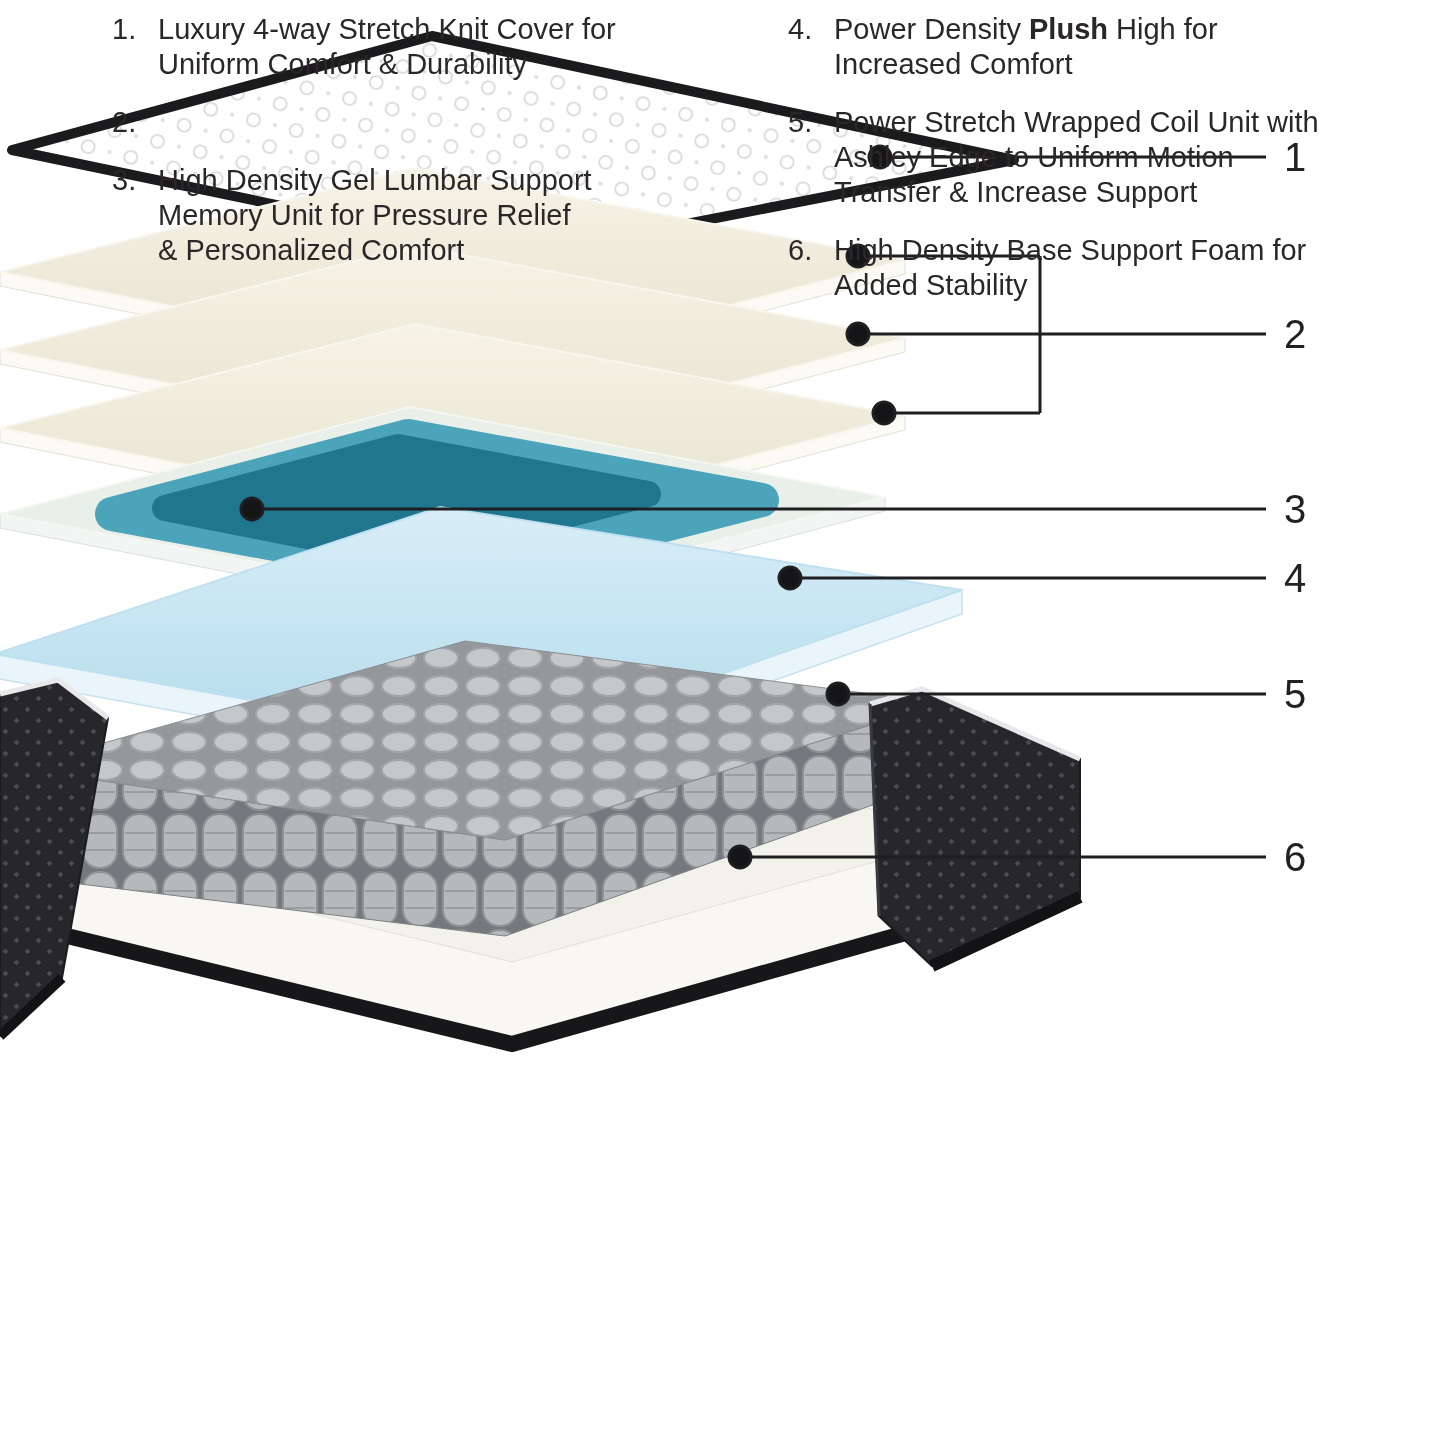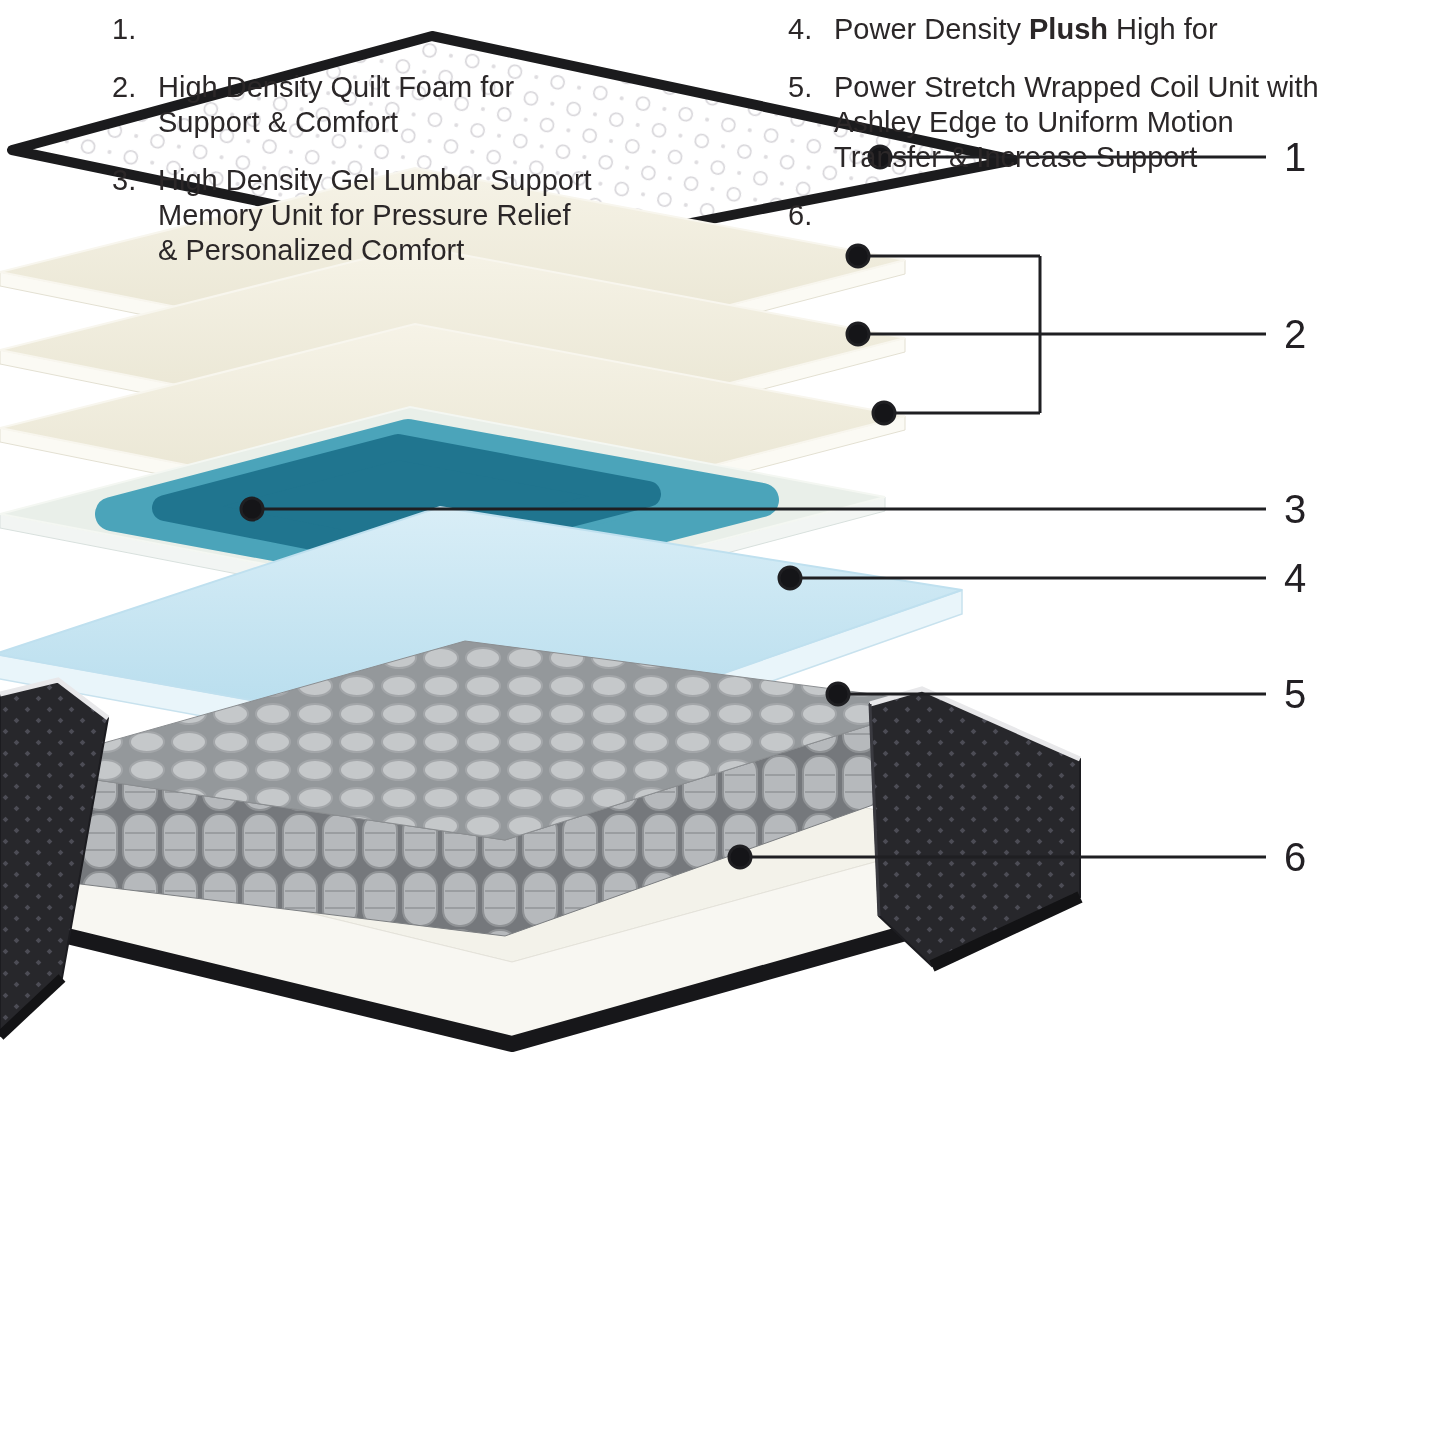--- a/index.html
+++ b/index.html
@@ -148,50 +148,55 @@
       <text class="callout-num" x="1284" y="592">4</text>
       <text class="callout-num" x="1284" y="708">5</text>
       <text class="callout-num" x="1284" y="871">6</text>
     </g>
   </svg>
 
   <div class="legend">
     <div class="legend-col left">
       <div class="li">
         <div class="num">1.</div>
+        <div class="txt">
+          <div>Luxury 4-way Stretch Knit Cover for</div>
+          <div>Uniform Comfort &amp; Durability</div>
+        </div>
       </div>
       <div class="li">
         <div class="num">2.</div>
-        <div class="txt">
-          <div>High Density Quilt Foam for</div>
-          <div>Support &amp; Comfort</div>
-        </div>
       </div>
       <div class="li">
         <div class="num">3.</div>
         <div class="txt">
           <div>High Density Gel Lumbar Support</div>
           <div>Memory Unit for Pressure Relief</div>
           <div>&amp; Personalized Comfort</div>
         </div>
       </div>
     </div>
     <div class="legend-col right">
       <div class="li">
         <div class="num">4.</div>
         <div class="txt">
           <div><span>Power Density </span><strong>Plush</strong><span> High for</span></div>
+          <div>Increased Comfort</div>
         </div>
       </div>
       <div class="li">
         <div class="num">5.</div>
         <div class="txt">
           <div>Power Stretch Wrapped Coil Unit with</div>
           <div>Ashley Edge to Uniform Motion</div>
           <div>Transfer &amp; Increase Support</div>
         </div>
       </div>
       <div class="li">
         <div class="num">6.</div>
+        <div class="txt">
+          <div>High Density Base Support Foam for</div>
+          <div>Added Stability</div>
+        </div>
       </div>
     </div>
   </div>
 </div>
 
 </body></html>

